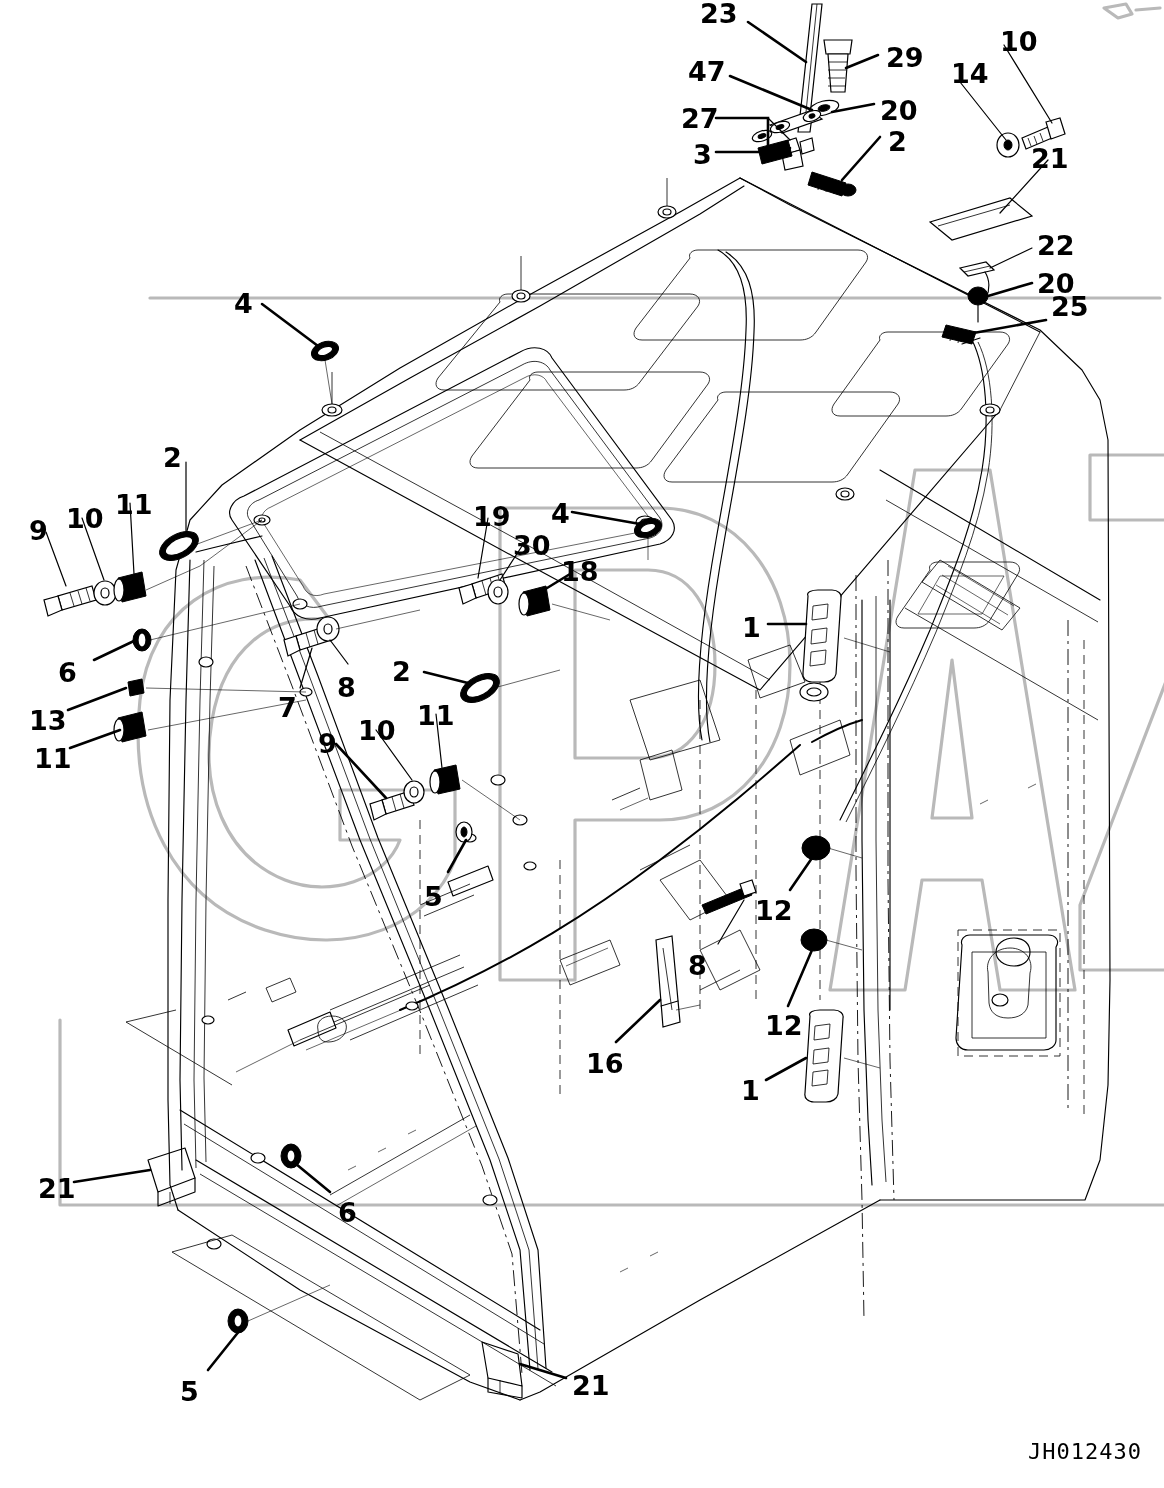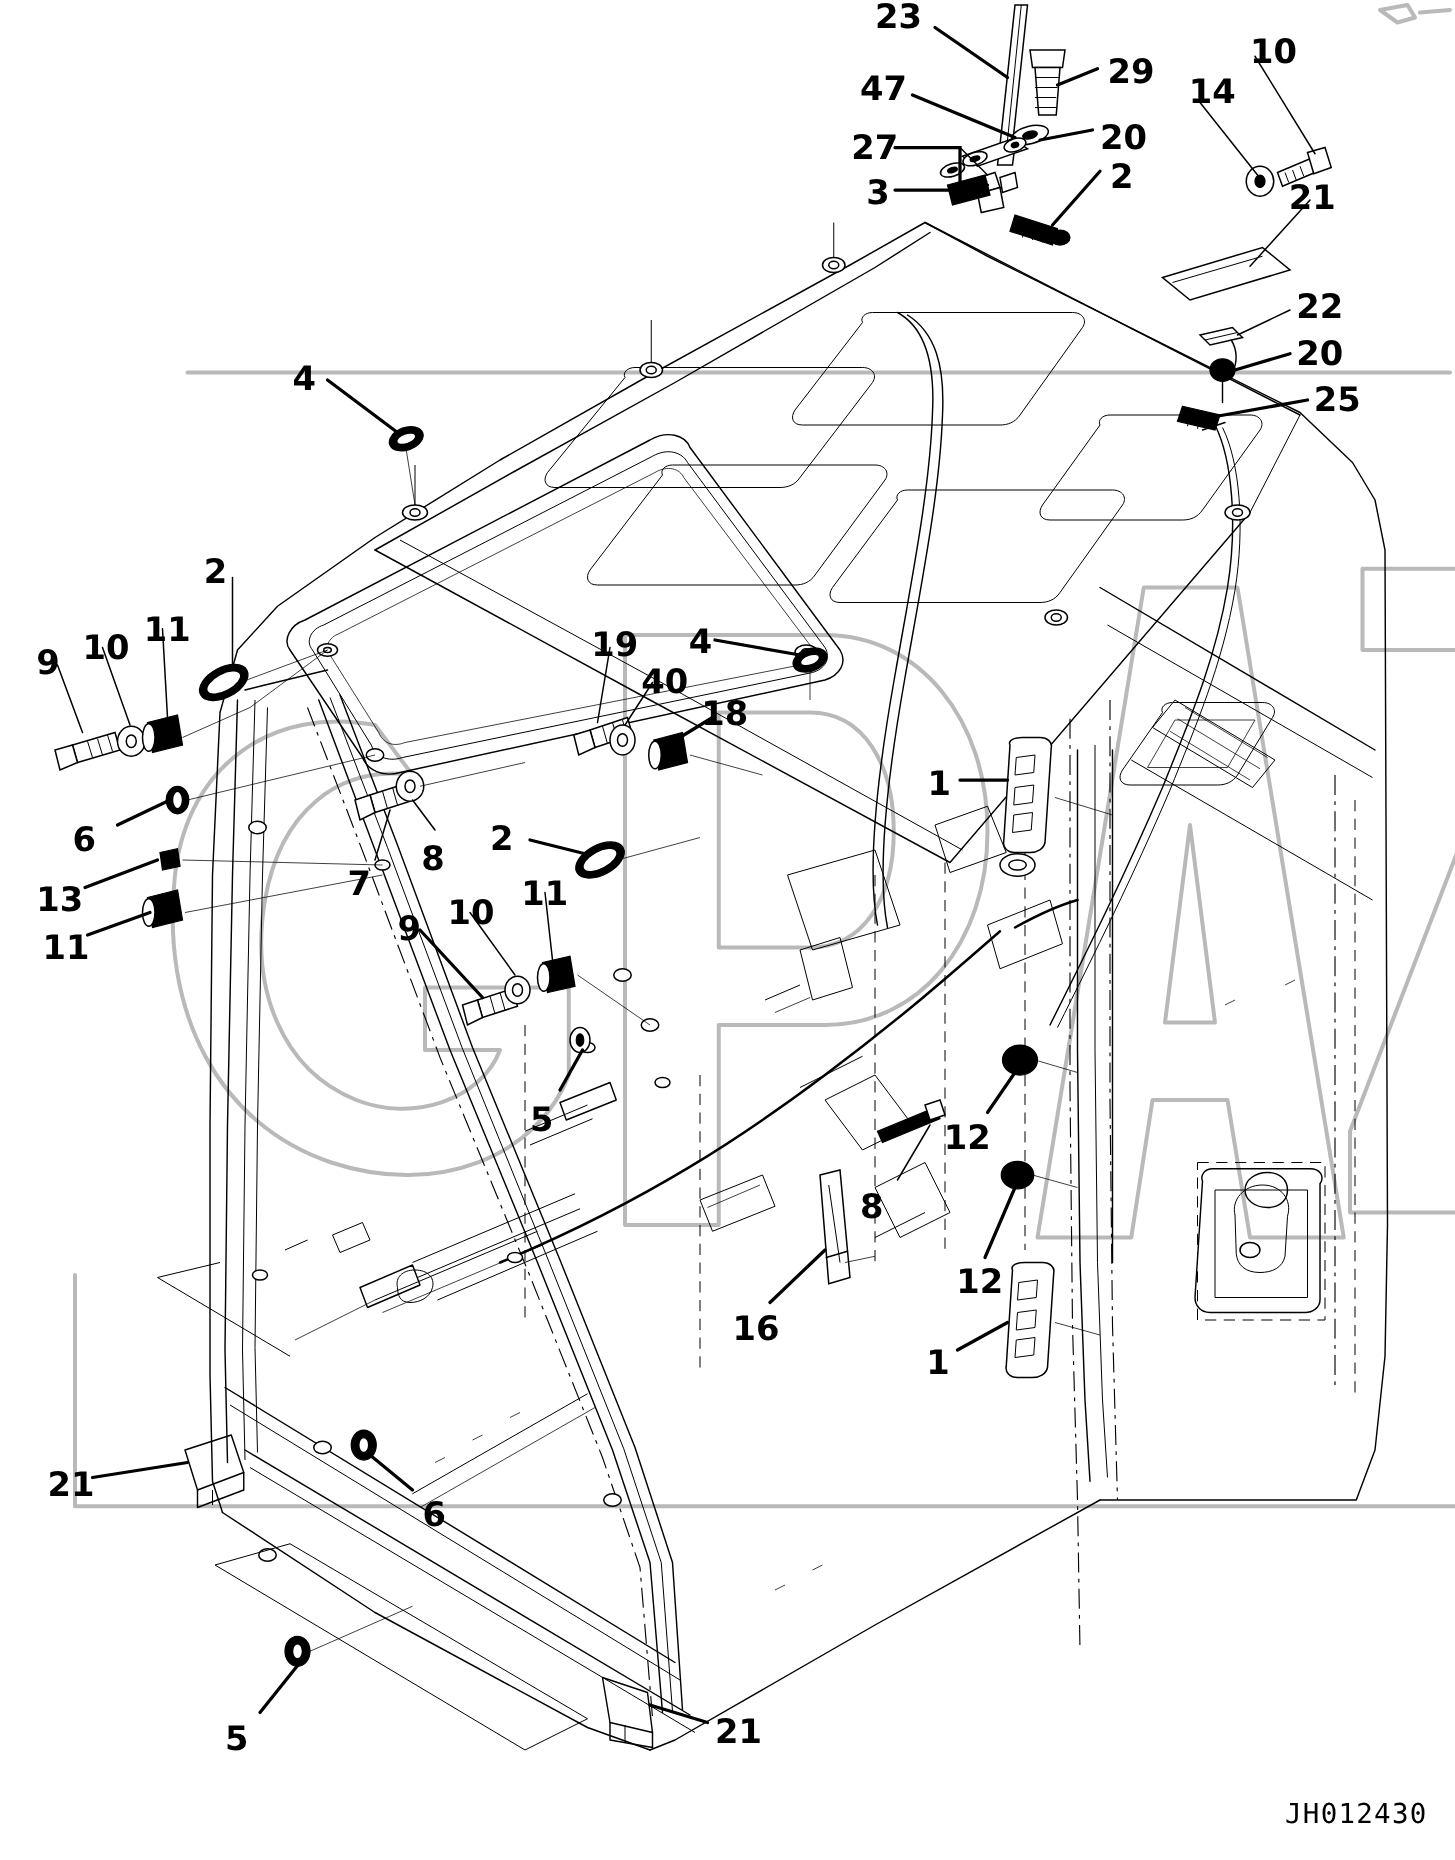--- a/index.html
+++ b/index.html
@@ -568,29 +568,29 @@
   <div class="callout-label" style="left:1000px; top:28px">10</div>
   <div class="callout-label" style="left:951px; top:60px">14</div>
   <div class="callout-label" style="left:688px; top:58px">47</div>
   <div class="callout-label" style="left:880px; top:97px">20</div>
   <div class="callout-label" style="left:681px; top:105px">27</div>
   <div class="callout-label" style="left:1031px; top:145px">21</div>
   <div class="callout-label" style="left:693px; top:141px">3</div>
   <div class="callout-label" style="left:888px; top:128px">2</div>
   <div class="callout-label" style="left:1037px; top:232px">22</div>
   <div class="callout-label" style="left:1037px; top:270px">20</div>
-  <div class="callout-label" style="left:1051px; top:307px">25</div>
+  <div class="callout-label" style="left:1051px; top:293px">25</div>
   <div class="callout-label" style="left:234px; top:290px">4</div>
   <div class="callout-label" style="left:163px; top:444px">2</div>
   <div class="callout-label" style="left:115px; top:491px">11</div>
   <div class="callout-label" style="left:66px; top:505px">10</div>
   <div class="callout-label" style="left:29px; top:517px">9</div>
   <div class="callout-label" style="left:473px; top:503px">19</div>
   <div class="callout-label" style="left:551px; top:500px">4</div>
-  <div class="callout-label" style="left:513px; top:532px">40</div>
+  <div class="callout-label" style="left:513px; top:532px">30</div>
   <div class="callout-label" style="left:561px; top:558px">18</div>
   <div class="callout-label" style="left:742px; top:614px">1</div>
   <div class="callout-label" style="left:58px; top:659px">6</div>
   <div class="callout-label" style="left:337px; top:674px">8</div>
   <div class="callout-label" style="left:392px; top:658px">2</div>
   <div class="callout-label" style="left:278px; top:694px">7</div>
   <div class="callout-label" style="left:29px; top:707px">13</div>
   <div class="callout-label" style="left:417px; top:702px">11</div>
   <div class="callout-label" style="left:358px; top:717px">10</div>
   <div class="callout-label" style="left:318px; top:730px">9</div>

